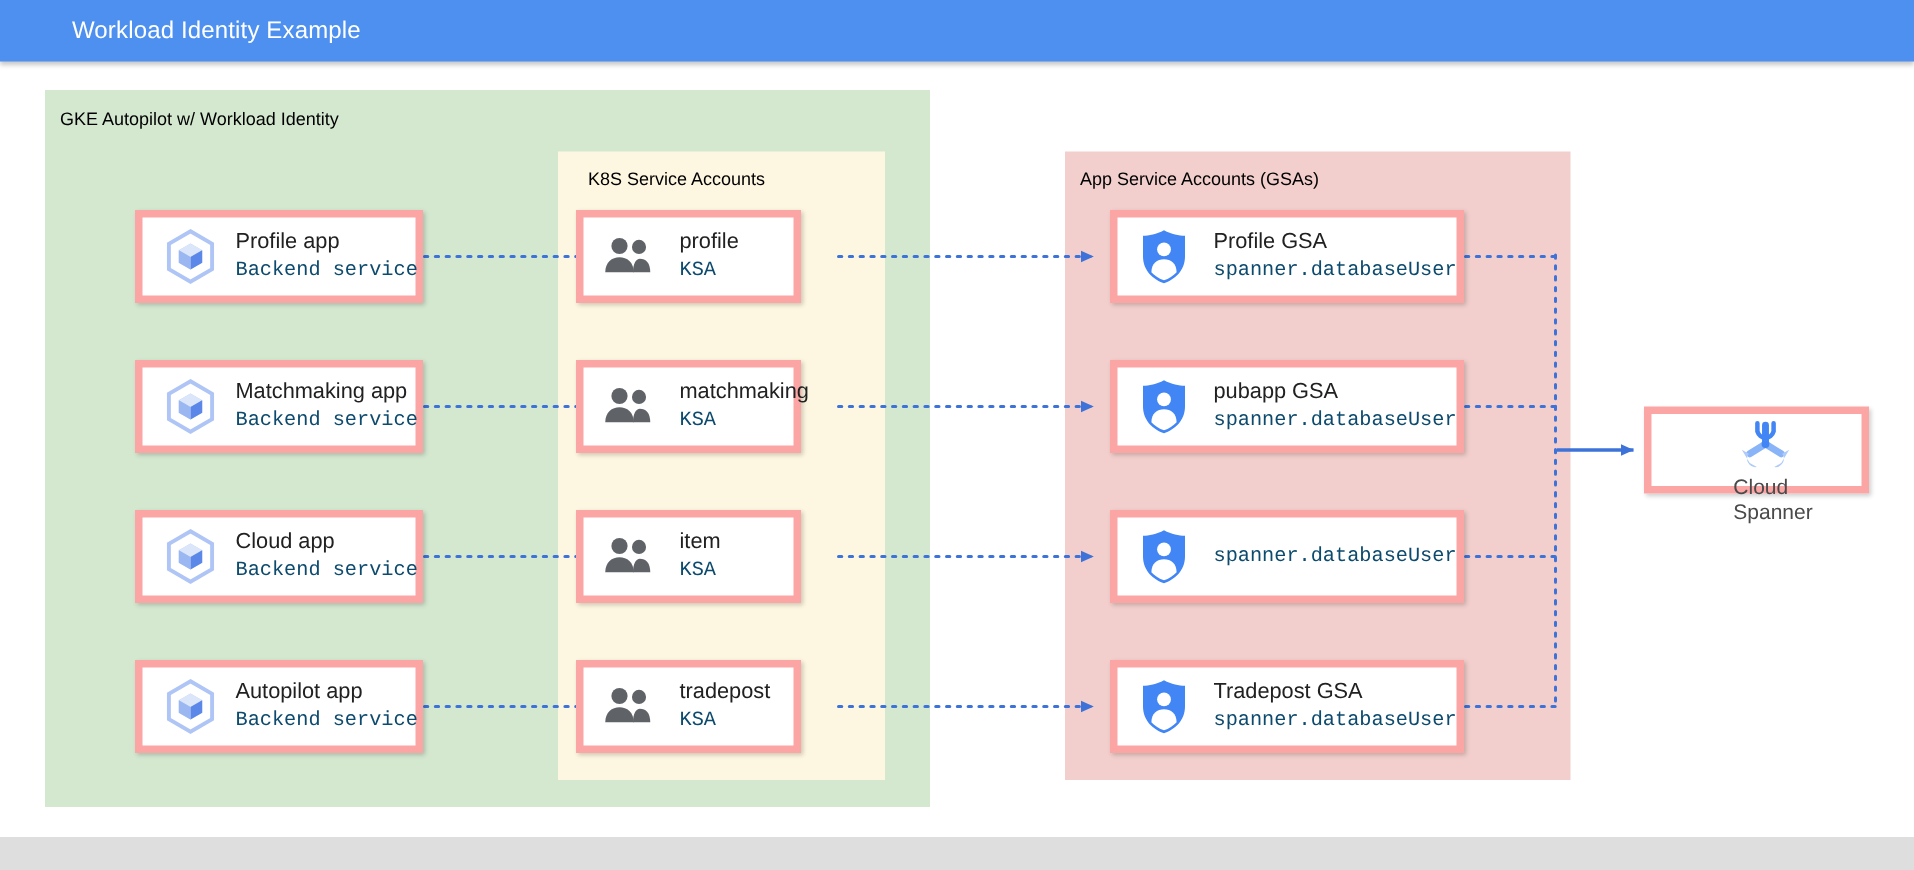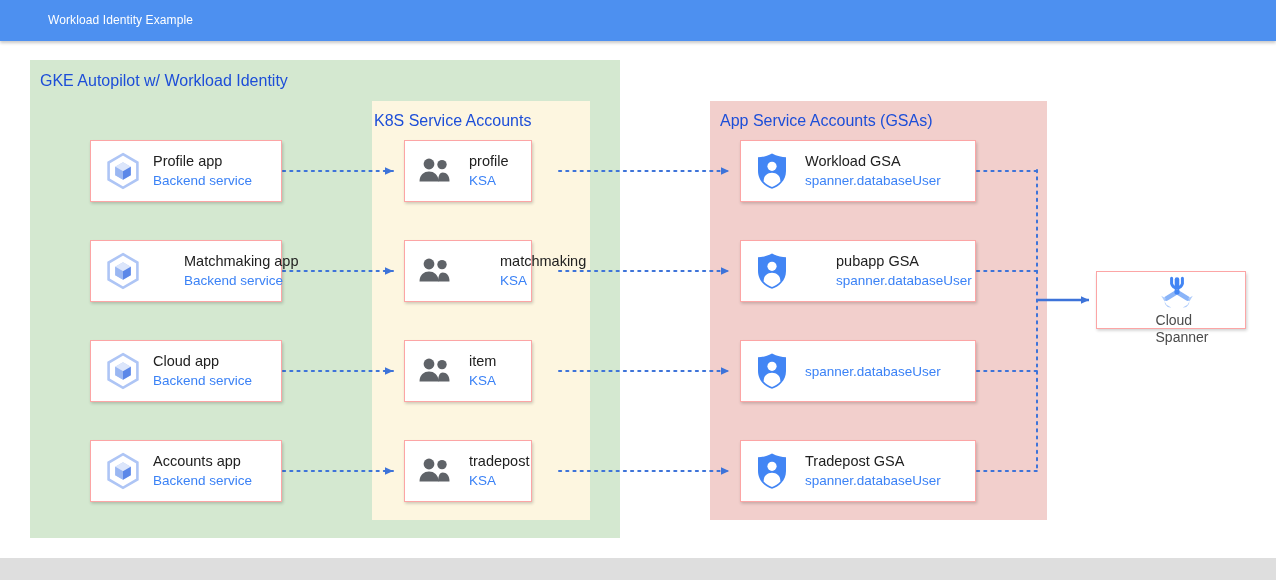--- a/index.html
+++ b/index.html
@@ -23,21 +23,21 @@
     background: #4d90f0;
     box-shadow: 0 2px 3px rgba(0,0,0,0.22);
     z-index: 40;
   }
   .titlebar-text {
     position: absolute;
     left: 48px; top: 0;
     height: 41px;
     line-height: 41px;
     color: #ffffff;
-    font-size: 12px;
+    font-size: 16px;
     letter-spacing: 0.1px;
     white-space: nowrap;
   }
 
   
   .canvas {
     position: absolute;
     left: 0; top: 41px;
     width: 1276px; height: 517px;
     background: #ffffff;
@@ -51,51 +51,51 @@
     z-index: 6;
   }
 
   
   .group {
     position: absolute;
     z-index: 8;
   }
   .group-label {
     position: absolute;
-    color: #1d4ed8;
-    font-size: 16px;
+    color: #000000;
+    font-size: 12px;
     white-space: nowrap;
   }
   #group-gke {
     left: 30px; top: 60px;
     width: 590px; height: 478px;
     background: #d4e8d0;
   }
   #group-gke > .group-label { left: 10px; top: 12px; }
 
   #group-ksa {
     left: 372px; top: 101px;
     width: 218px; height: 419px;
     background: #fdf6e0;
   }
-  #group-ksa > .group-label { left: 2px; top: 11px; }
+  #group-ksa > .group-label { left: 20px; top: 11px; }
 
   #group-gsa {
     left: 710px; top: 101px;
     width: 296px; height: 419px;
     background: #f2cfcc;
     padding-left: 41px;
   }
   #group-gsa > .group-label { left: 10px; top: 11px; }
 
   
   .card {
     position: absolute;
     background: #ffffff;
-    border: 1px solid #fca5a5;
+    border: 5px solid #fca5a5;
     box-shadow: 1px 1.5px 3px rgba(0,0,0,0.20);
     box-sizing: border-box;
     display: flex;
     align-items: center;
     z-index: 20;
   }
   .card .icon {
     flex: 0 0 auto;
     display: flex;
     align-items: center;
@@ -108,39 +108,40 @@
     flex-direction: column;
     justify-content: center;
   }
   .title-line {
     color: #212121;
     font-size: 14.5px;
     line-height: 19px;
     white-space: nowrap;
   }
   .sub-line {
-    color: #3b82f6;
+    color: #0c4a6e;
     font-size: 13.5px;
     line-height: 19px;
     white-space: nowrap;
+    font-family: Liberation Mono, monospace;
   }
 
   
   .card-app {
     left: 90px;
     width: 192px; height: 62px;
     padding-left: 10px;
   }
   .card-app .icon { width: 44px; height: 44px; }
   .card-app .labels { padding-left: 8px; }
 
   
   .card-ksa {
-    left: 404px;
-    width: 128px; height: 62px;
+    left: 384px;
+    width: 150px; height: 62px;
     padding-left: 12px;
   }
   .card-ksa .icon { width: 38px; height: 38px; }
   .card-ksa .labels { padding-left: 14px; overflow: visible; }
   .card-ksa .title-line { overflow: visible; }
 
   
   .card-gsa {
     left: 740px;
     width: 236px; height: 62px;
@@ -155,21 +156,21 @@
     width: 150px; height: 58px;
     padding-left: 12px;
     flex-direction: column;
   }
   .card-spanner .icon { width: 40px; height: 40px; }
   .card-spanner .labels { padding-left: 10px; }
   .card-spanner .title-line { line-height: 17px; font-size: 14px; color: #4a4a4a; }
 
   
   .row1 { top: 140px; }
-  .row2 { top: 240px; gap: 31px; }
+  .row2 { top: 240px; }
   .row3 { top: 340px; }
   .row4 { top: 440px; }
 
   
   .conn-svg {
     position: absolute;
     left: 0; top: 0;
     width: 1276px; height: 580px;
     z-index: 15;
     pointer-events: none;
@@ -281,21 +282,21 @@
   <div class="icon">
     <svg width="42" height="42" viewBox="0 0 42 42">
       <path d="M21 4.2 L35.4 12.6 L35.4 29.4 L21 37.8 L6.6 29.4 L6.6 12.6 Z" fill="none" stroke="#aec5f5" stroke-width="2.6"></path>
       <path d="M21 12.3 L28.8 16.8 L28.8 25.2 L21 29.7 L13.2 25.2 L13.2 16.8 Z" fill="#b9cdf7"></path>
       <path d="M21 12.3 L28.8 16.8 L21 21.3 L13.2 16.8 Z" fill="#dce6fb"></path>
       <path d="M21 21.3 L28.8 16.8 L28.8 25.2 L21 29.7 Z" fill="#5b87e8"></path>
       <path d="M21 21.3 L21 29.7 L13.2 25.2 L13.2 16.8 Z" fill="#9ab7f2"></path>
     </svg>
   </div>
   <div class="labels">
-    <div class="title-line">Accounts app</div>
+    <div class="title-line">Autopilot app</div>
     <div class="sub-line">Backend service</div>
   </div>
 </div>
 
 <div class="card card-ksa row1">
   <div class="icon">
     <svg width="36" height="30" viewBox="0 0 36 30">
       <circle cx="11" cy="8" r="5.4" fill="#5f6368"></circle>
       <circle cx="24" cy="8.6" r="4.7" fill="#5f6368"></circle>
       <path d="M1.5 25.5 C1.5 18.8 6 15.5 11 15.5 C16 15.5 20.5 18.8 20.5 25.5 Z" fill="#5f6368"></path>
@@ -355,21 +356,21 @@
 
 <div class="card card-gsa row1">
   <div class="icon">
     <svg width="34" height="38" viewBox="0 0 34 38">
       <path d="M17 1.5 C12 4.2 7 5.2 3 5.2 L3 19 C3 28.5 10 34.5 17 36.8 C24 34.5 31 28.5 31 19 L31 5.2 C27 5.2 22 4.2 17 1.5 Z" fill="#4285f4"></path>
       <circle cx="17" cy="14.3" r="4.6" fill="#ffffff"></circle>
       <path d="M8.6 29.5 C8.6 23.6 12.4 20.8 17 20.8 C21.6 20.8 25.4 23.6 25.4 29.5 C23.2 32 20.2 33.8 17 34.9 C13.8 33.8 10.8 32 8.6 29.5 Z" fill="#ffffff"></path>
     </svg>
   </div>
   <div class="labels">
-    <div class="title-line">Workload GSA</div>
+    <div class="title-line">Profile GSA</div>
     <div class="sub-line">spanner.databaseUser</div>
   </div>
 </div>
 
 <div class="card card-gsa row2">
   <div class="icon">
     <svg width="34" height="38" viewBox="0 0 34 38">
       <path d="M17 1.5 C12 4.2 7 5.2 3 5.2 L3 19 C3 28.5 10 34.5 17 36.8 C24 34.5 31 28.5 31 19 L31 5.2 C27 5.2 22 4.2 17 1.5 Z" fill="#4285f4"></path>
       <circle cx="17" cy="14.3" r="4.6" fill="#ffffff"></circle>
       <path d="M8.6 29.5 C8.6 23.6 12.4 20.8 17 20.8 C21.6 20.8 25.4 23.6 25.4 29.5 C23.2 32 20.2 33.8 17 34.9 C13.8 33.8 10.8 32 8.6 29.5 Z" fill="#ffffff"></path>

